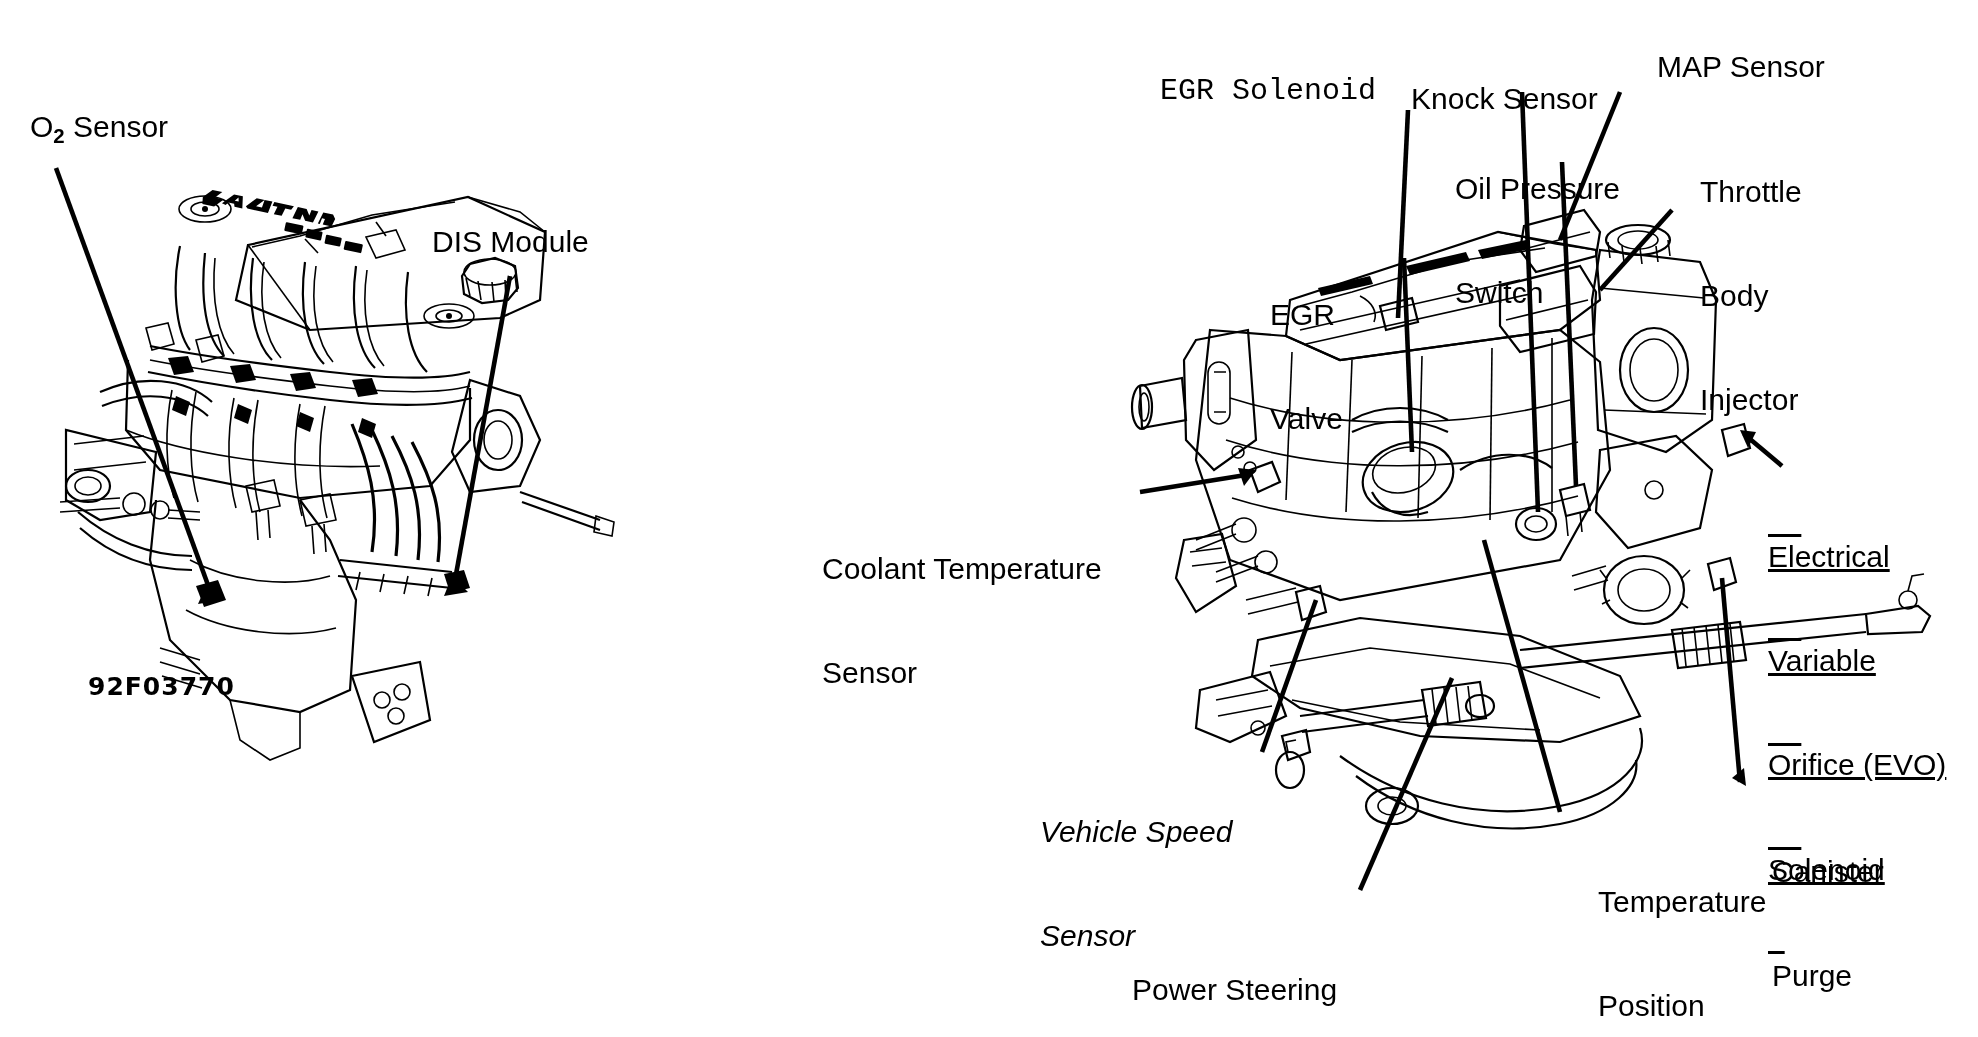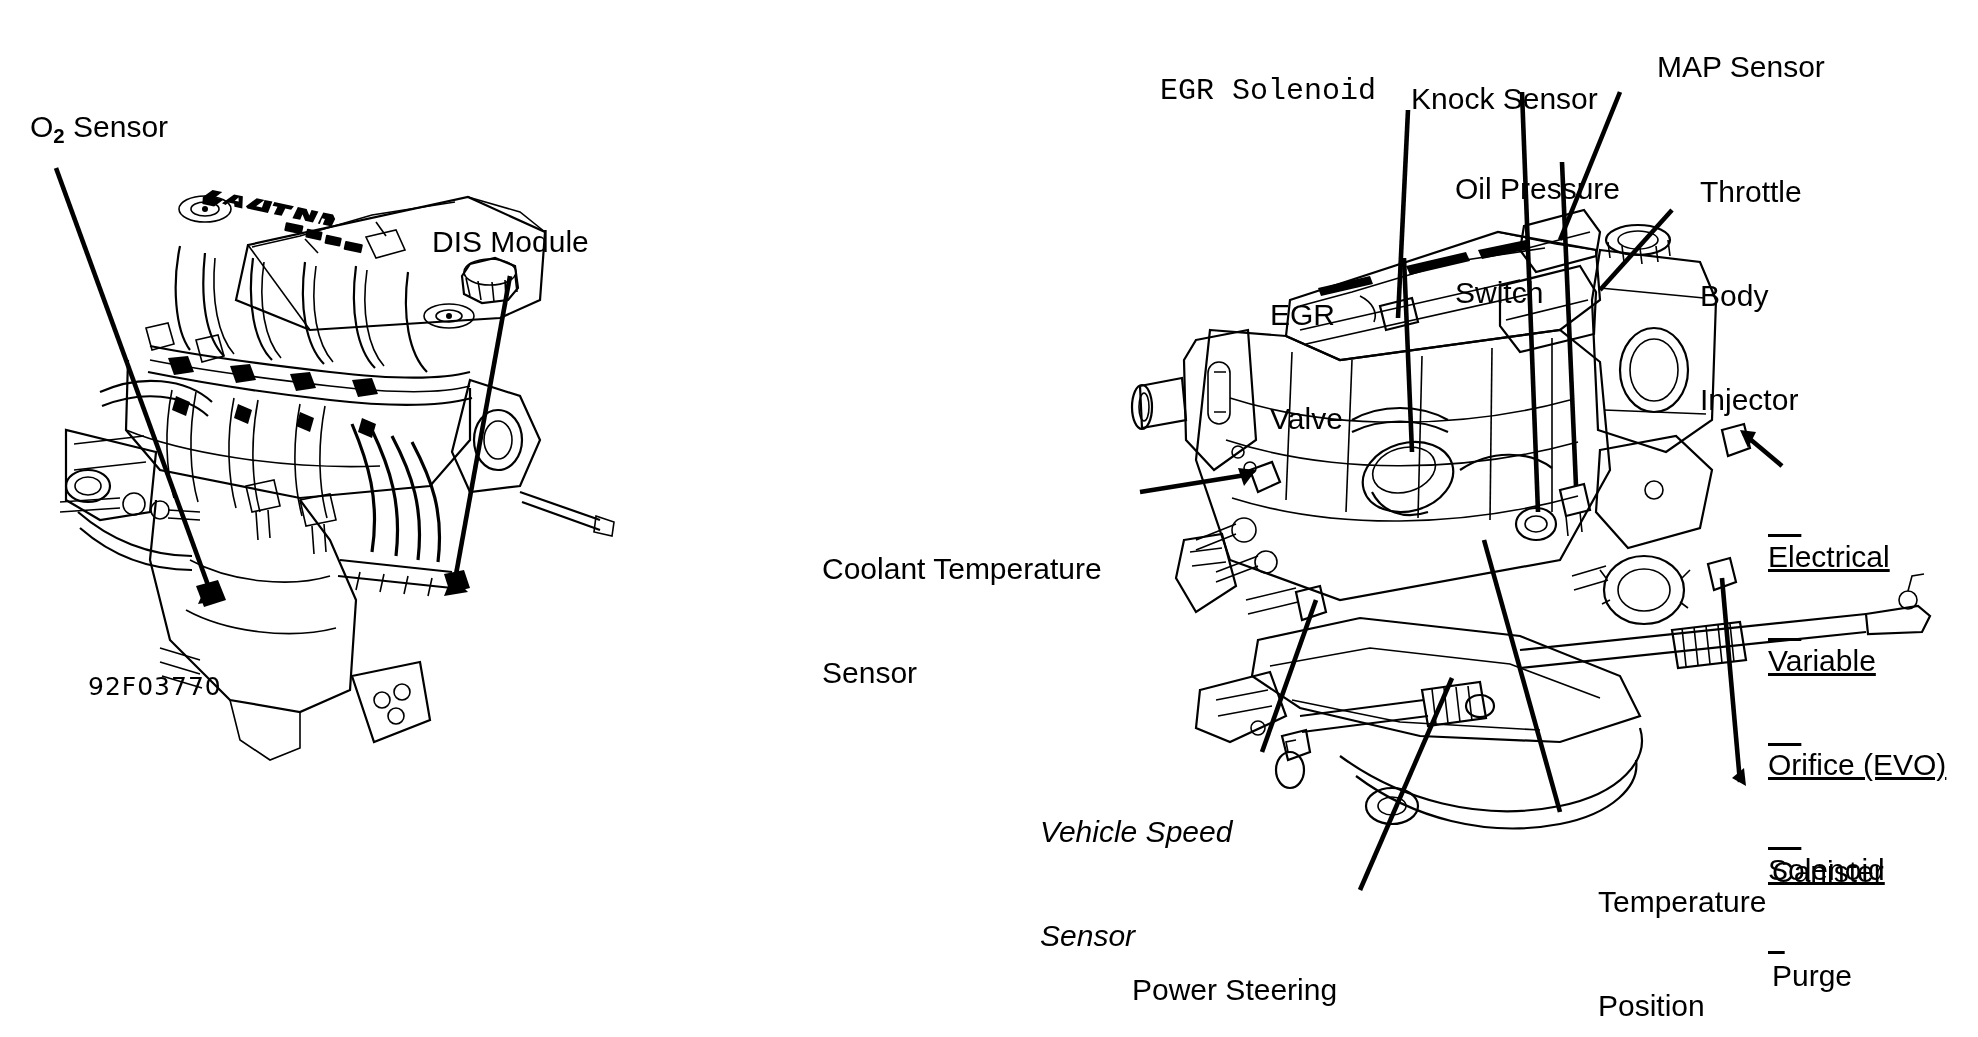--- a/index.html
+++ b/index.html
@@ -21,21 +21,21 @@
     color:#000;
     white-space:pre;
     letter-spacing:0px;
     font-weight:400;
   }
 
   .figid{
     position:absolute;
     font-family:"DejaVu Sans", sans-serif;
     font-size:25px;
-    font-weight:400;
+    font-weight:700;
     letter-spacing:1px;
     color:#000;
   }
   sub{font-size:0.68em;font-weight:700;vertical-align:-0.28em;}
 
   svg.art{position:absolute;left:0;top:0;width:1978px;height:1037px;overflow:visible;}
   .ln{stroke:#000;fill:none;}
   .thin{stroke-width:1.6;}
   .med{stroke-width:2.2;}
   .thick{stroke-width:3.2;}

